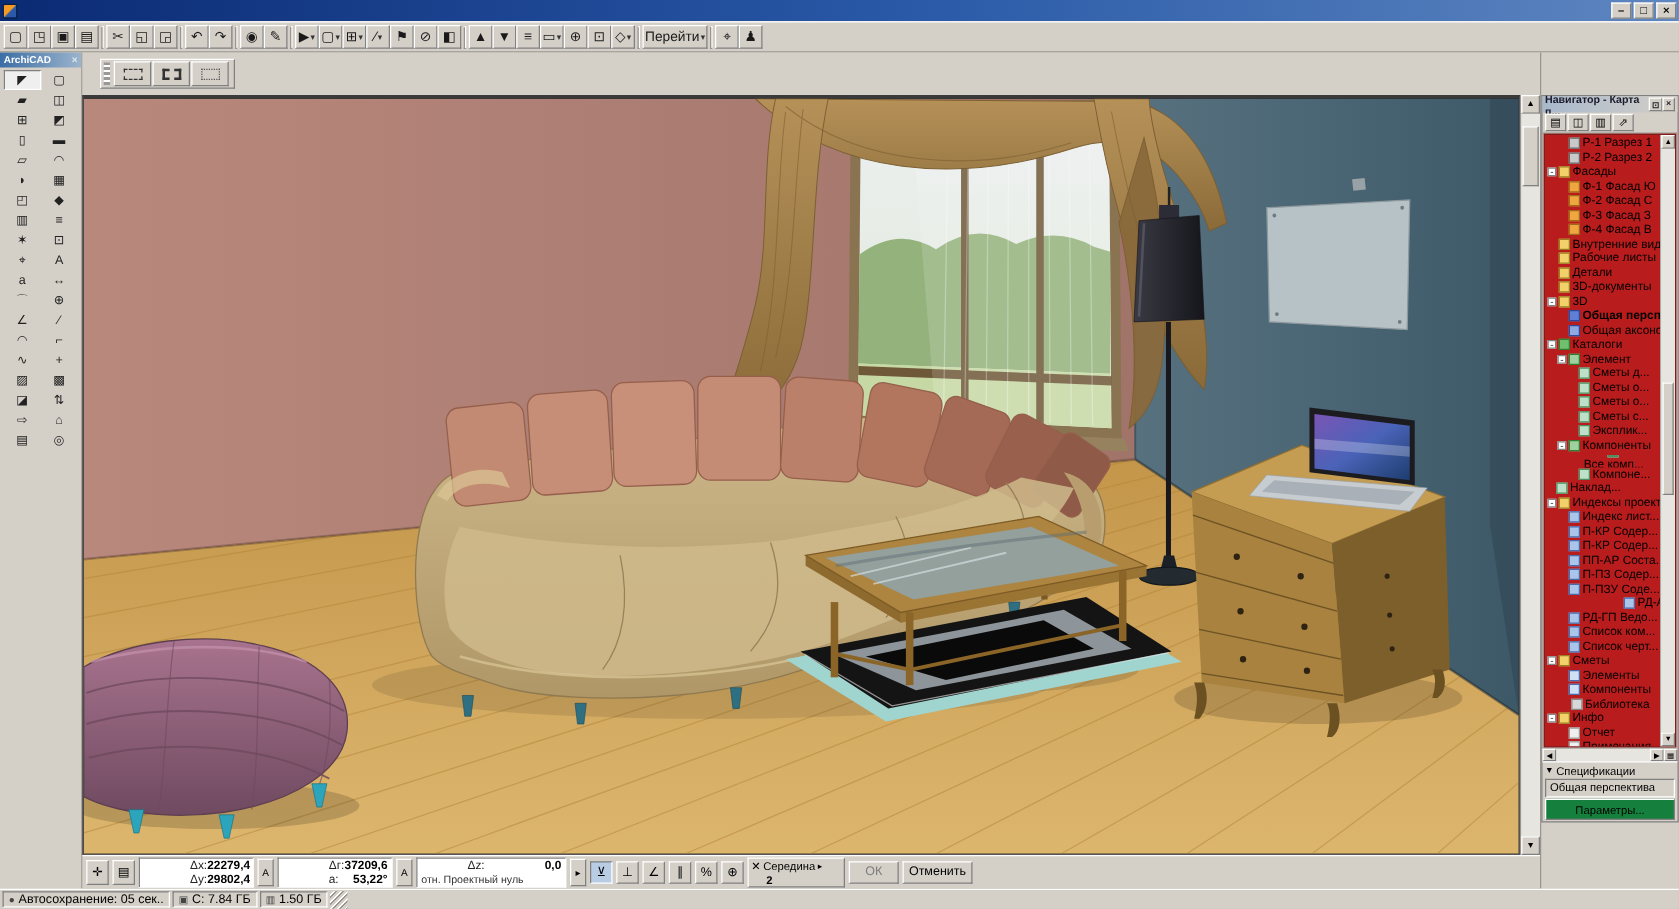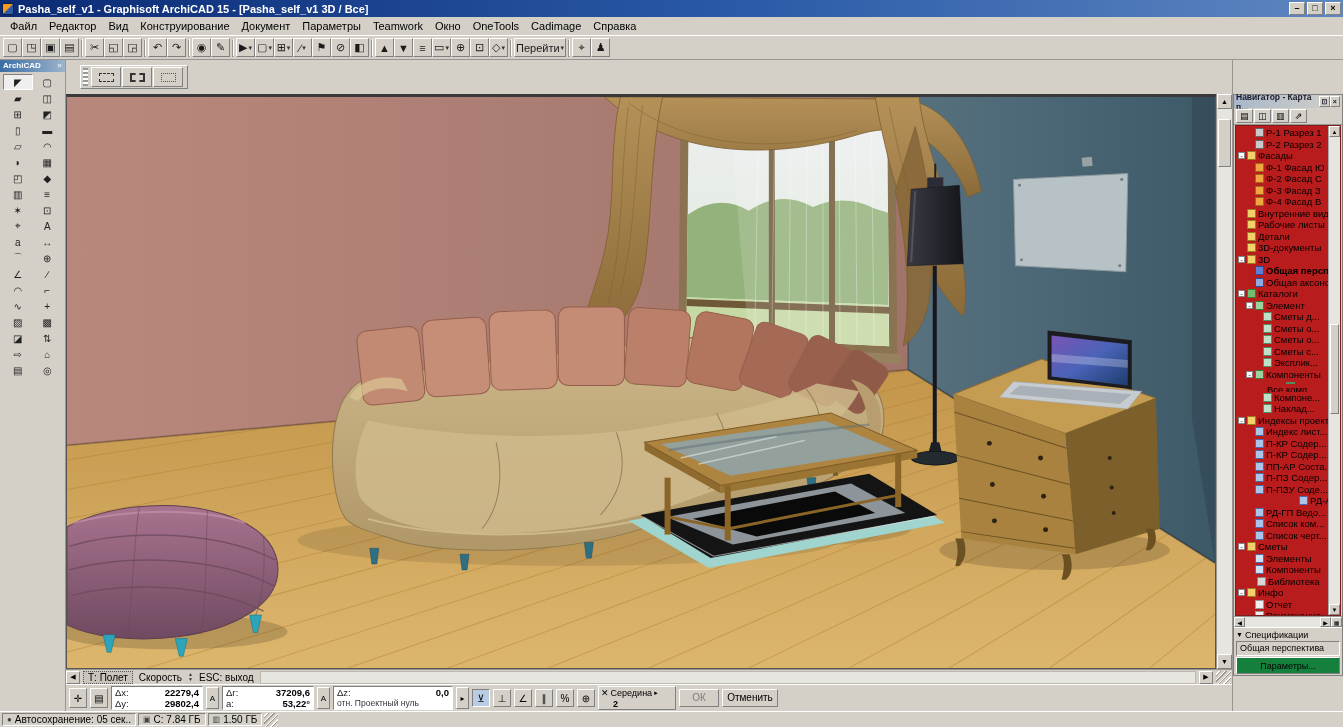--- a/index.html
+++ b/index.html
@@ -77,21 +77,21 @@
   #flight-track{flex:1;height:13px;background:#e7e5df;border:1px solid #bdb9b0;}
   .fb-grip{width:15px;height:13px;background:repeating-linear-gradient(135deg,#d4d0c8 0 2px,#fff 2px 3px,#9a968f 3px 4px);}
 
   
   #tracker{height:27px;display:flex;align-items:center;gap:3px;padding:0 3px;background:#d4d0c8;border-top:1px solid #fff;font-size:9.5px;}
   .trk-btn{width:18px;height:20px;display:flex;align-items:center;justify-content:center;font-size:10px;background:#d4d0c8;}
   .trk-mini{width:13px;height:22px;display:flex;align-items:center;justify-content:center;font-size:8px;background:#d4d0c8;}
   .trk-field{background:#fff;width:92px;height:24px;padding:0 3px;}
   .trk-field.wide{width:120px;}
   .trk-row{display:flex;justify-content:space-between;height:11px;line-height:11px;}
-  .trk-l{color:#222;}
+  .trk-l{color:#222;margin-left:37px;}
   .trk-v{font-weight:bold;}
   .trk-ref{font-size:8.5px;color:#333;}
   .snap-btn{width:18px;height:18px;display:flex;align-items:center;justify-content:center;font-size:10px;background:#d4d0c8;}
   .snap-btn.active{background:#b8cce4;border-color:#808080 #fff #fff #808080;}
   #mid-group{width:78px;height:24px;font-size:9px;padding:0 2px;}
   #mid-group .row1{display:flex;align-items:center;gap:2px;height:12px;}
   #mid-group .row2{height:11px;padding-left:12px;font-weight:bold;}
   .trk-ok{width:40px;height:18px;font-size:10px;background:#d4d0c8;color:#7d7d7d;text-align:center;line-height:16px;}
   .trk-cancel{width:56px;height:18px;font-size:10px;background:#d4d0c8;text-align:center;line-height:16px;}
   #tracker .tfill{flex:1;}
@@ -145,51 +145,26 @@
   .status-ic{font-size:8px;color:#444;}
   .sb-grip{width:14px;height:14px;background:repeating-linear-gradient(135deg,#d4d0c8 0 2px,#fff 2px 3px,#9a968f 3px 4px);}
 </style>
 </head>
 <body>
 
 <div id="app">
 
   <div id="titlebar">
     <span id="app-icon"></span>
-    <span>Pasha_self_v1 - Graphisoft ArchiCAD 15 - [Pasha_self_v1 3D / Все]</span>
     <span class="tspacer"></span>
     <span class="win-btn raised">–</span>
     <span class="win-btn raised">□</span>
     <span class="win-btn raised">×</span>
   </div>
 
-  <div id="menubar">
-
-      <span class="menu-item">Файл</span>
-
-      <span class="menu-item">Редактор</span>
-
-      <span class="menu-item">Вид</span>
-
-      <span class="menu-item">Конструирование</span>
-
-      <span class="menu-item">Документ</span>
-
-      <span class="menu-item">Параметры</span>
-
-      <span class="menu-item">Teamwork</span>
-
-      <span class="menu-item">Окно</span>
-
-      <span class="menu-item">OneTools</span>
-
-      <span class="menu-item">Cadimage</span>
-
-      <span class="menu-item">Справка</span>
-    </div>
 
   <div id="toolbar">
 
       <div class="tb-item raised" title="new-document-button">
         <span class="tb-glyph">▢</span>
       </div>
 
       <div class="tb-item raised" title="open-file-button">
         <span class="tb-glyph">◳</span>
       </div>
@@ -778,33 +753,20 @@
 
         <div class="vscroll">
           <div class="sb-btn raised">▲</div>
           <div class="sb-track">
             <div class="sb-thumb raised" style="top:10px;height:48px;"></div>
           </div>
           <div class="sb-btn raised">▼</div>
         </div>
       </div>
 
-      <div id="flight-bar">
-        <span class="fb-arrow raised">◀</span>
-        <span id="flight-mode">Т: Полет</span>
-        <span class="fb-label">Скорость</span>
-        <span class="fb-spin">
-            <span>▲</span>
-            <span>▼</span>
-          </span>
-        <span class="fb-label">ESC: выход</span>
-        <span id="flight-track"></span>
-        <span class="fb-arrow raised">▶</span>
-        <span class="fb-grip"></span>
-      </div>
 
       <div id="tracker">
         <span class="trk-btn raised">✛</span>
         <span class="trk-btn raised">▤</span>
         <div class="trk-field sunken">
           <div class="trk-row">
               <span class="trk-l">Δх:</span>
               <span class="trk-v">22279,4</span>
             </div>
           <div class="trk-row">
@@ -1021,21 +983,21 @@
                 <span class="tree-icon ic-sched"></span>
                 <span class="tree-label">Все комп...</span>
               </div>
 
               <div class="tree-item" style="padding-left: 18px;">
                 <span class="expander"></span>
                 <span class="tree-icon ic-sched"></span>
                 <span class="tree-label">Компоне...</span>
               </div>
 
-              <div class="tree-item" style="padding-left: 18px;">
+              <div class="tree-item" style="">
                 <span class="expander"></span>
                 <span class="tree-icon ic-sched"></span>
                 <span class="tree-label">Наклад...</span>
               </div>
 
               <div class="tree-item" style="padding-left: 2px;">
                 <span class="expander">-</span>
                 <span class="tree-icon ic-folder"></span>
                 <span class="tree-label">Индексы проекта</span>
               </div>

